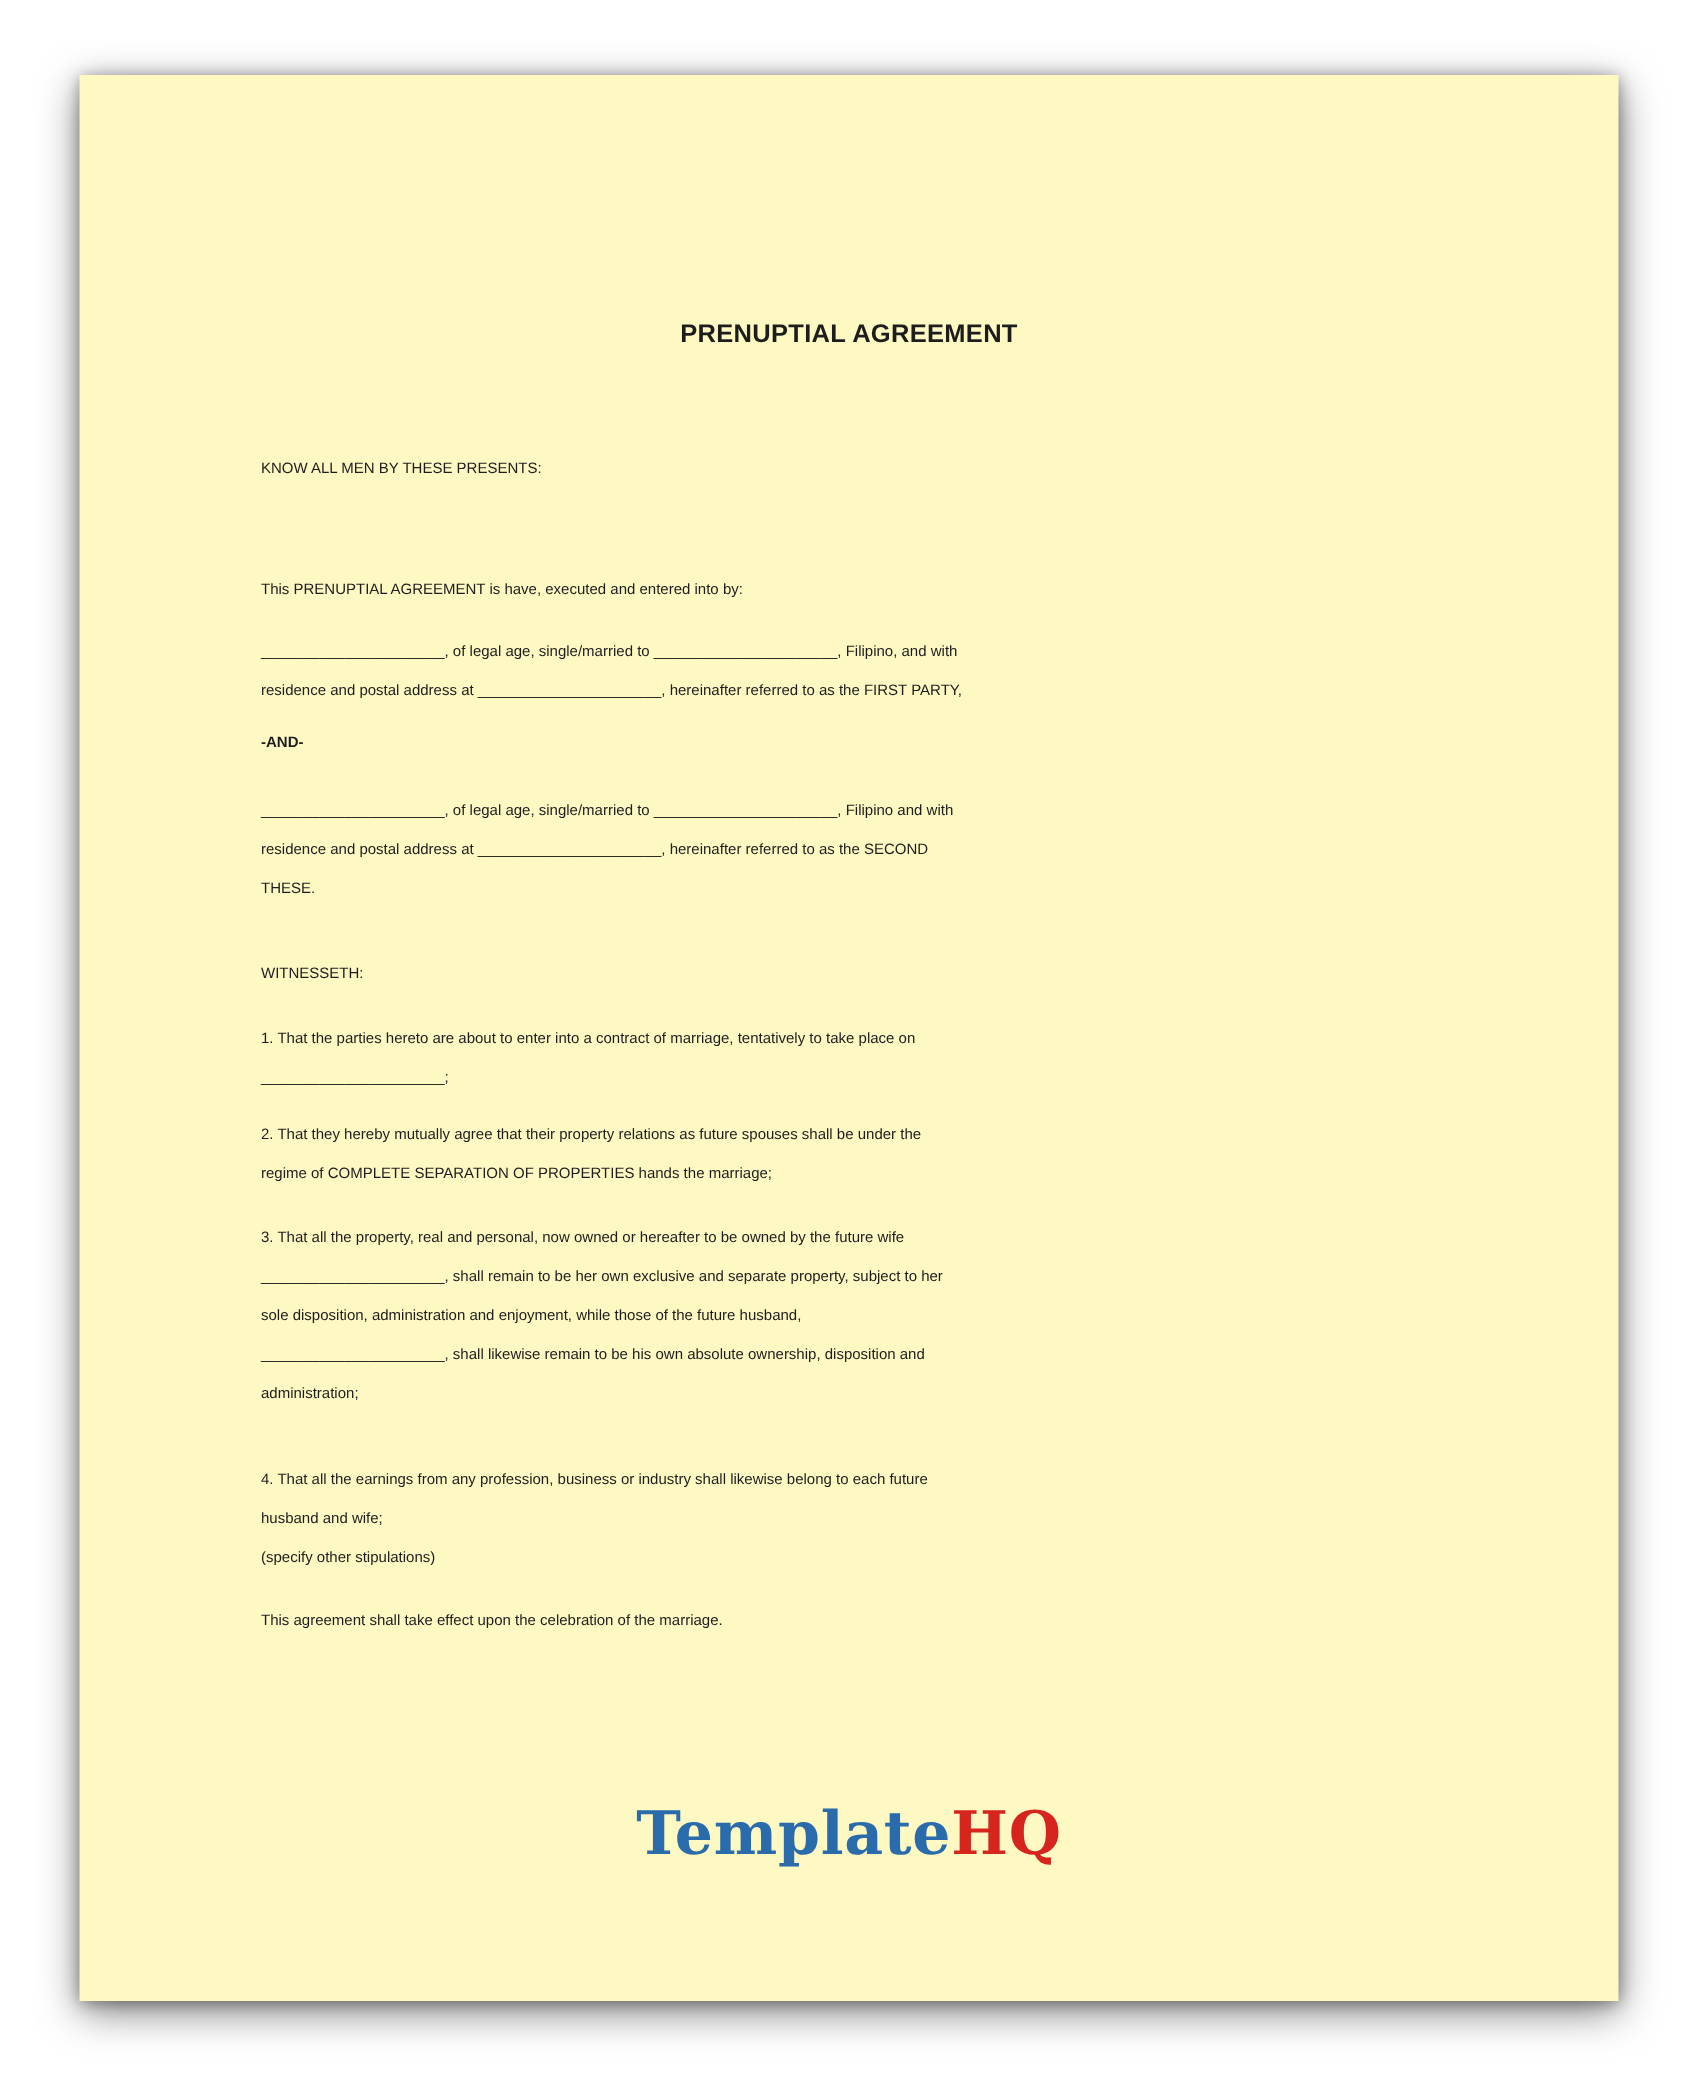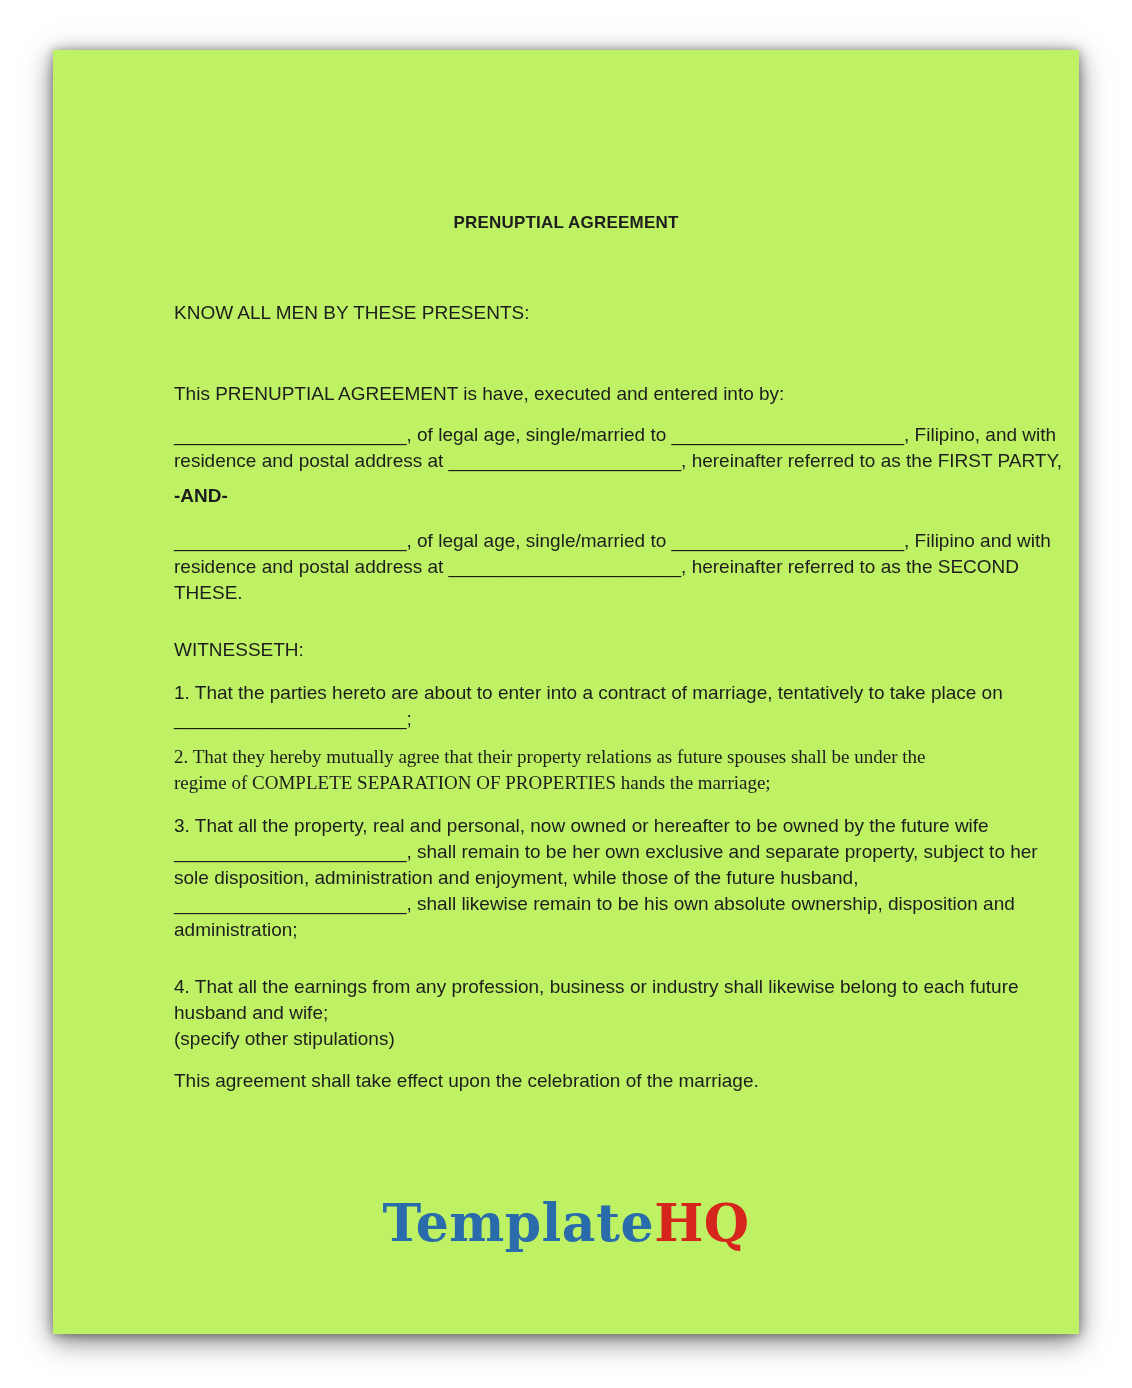--- a/index.html
+++ b/index.html
@@ -13,56 +13,56 @@
     position: relative;
     font-family: "Liberation Sans", sans-serif;
   }
   .page {
     position: absolute;
     left: 53px;
     top: 50px;
     width: 1026px;
     height: 1284px;
     box-sizing: border-box;
-    background: #bef264;
+    background: #fef9c3;
     box-shadow: 0 7px 26px rgba(0,0,0,0.50), 0 1px 10px rgba(0,0,0,0.38);
     padding: 160px 121px 0 121px;
   }
   .doc-title {
     margin: 0 0 64px 0;
     text-align: center;
     font-size: 17px;
     font-weight: bold;
     line-height: 26px;
     letter-spacing: 0.2px;
     color: #1d1d1d;
   }
   .para {
     margin: 0;
-    font-size: 19px;
+    font-size: 10px;
     line-height: 26px;
     color: #1d1d1d;
   }
   .line { display: block; white-space: nowrap; }
   .mt9  { margin-top: 9px; font-weight: bold; }
-  .mt12 { margin-top: 12px; font-family: Liberation Serif, serif; }
+  .mt12 { margin-top: 12px; }
   .mt13 { }
   .mt14 { margin-top: 31px; }
   .mt15 { margin-top: 15px; }
   .mt16 { margin-top: 16px; }
   .mt17 { margin-top: 17px; }
   .mt19 { margin-top: 19px; }
   .mt54 { margin-top: 54px; }
   .mt55 { margin-top: 55px; }
   .logo {
     margin-top: 106px;
     text-align: center;
     font-family: "DejaVu Serif", serif;
     font-weight: bold;
-    font-size: 52px;
+    font-size: 40px;
     line-height: 46px;
     letter-spacing: 0.5px;
   }
   .logo span { display: inline; }
 </style>
 </head>
 <body>
 
 <div class="page">
 

